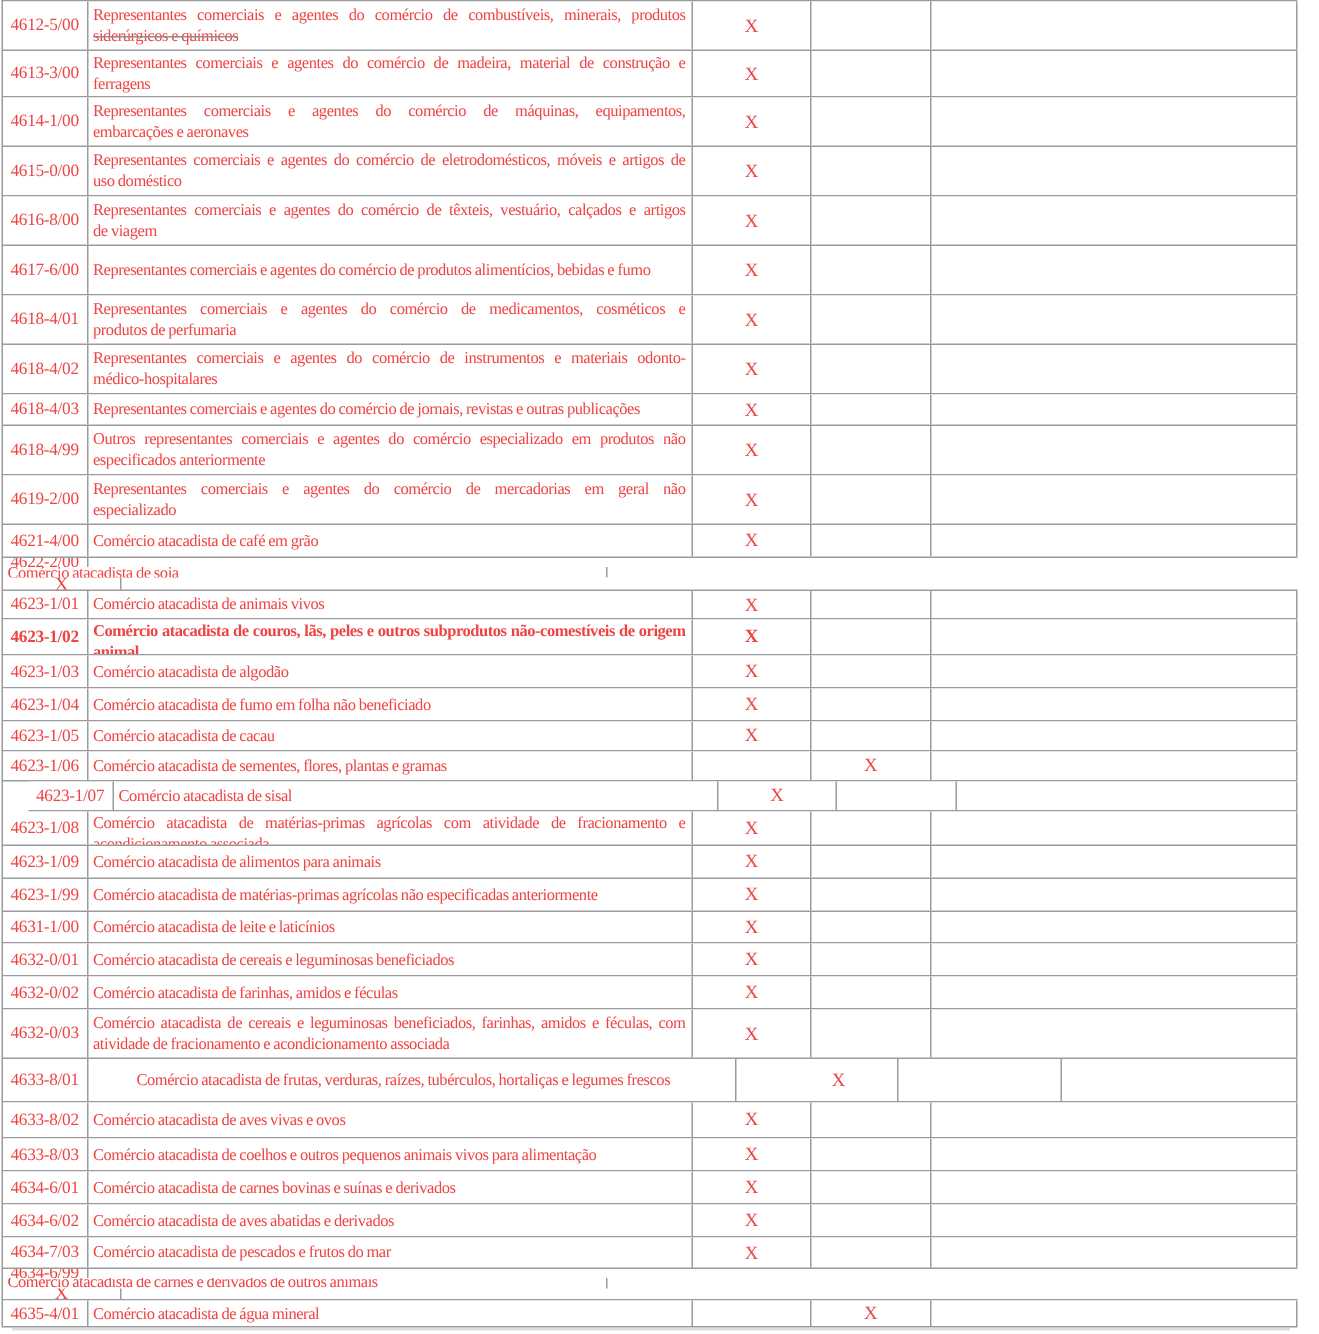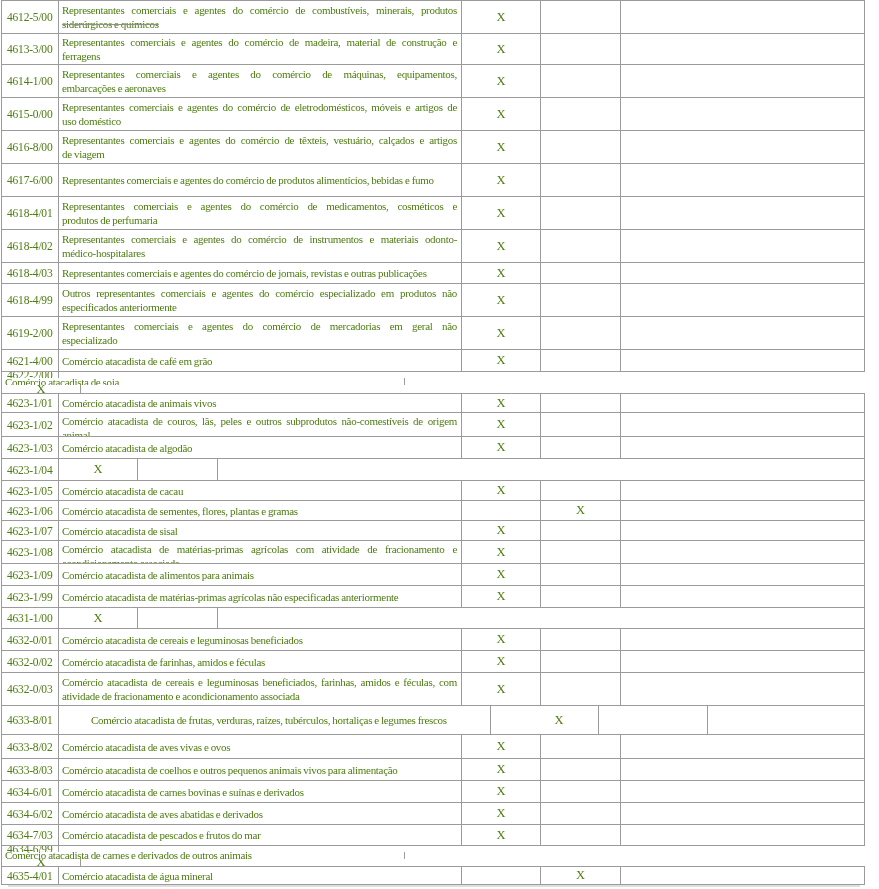--- a/index.html
+++ b/index.html
@@ -3,21 +3,21 @@
 <meta charset="utf-8">
 <style>
   html, body { margin: 0; padding: 0; background: #ffffff; }
   .page {
     position: relative;
     width: 879px;
     height: 889px;
     overflow: hidden;
     background: #ffffff;
     font-family: "Liberation Serif", "DejaVu Serif", serif;
-    color: #4d7c0f;
+    color: #ef4444;
   }
   .table {
     position: absolute;
     left: 1px;
     top: 0;
     width: 863px;
     border-left: 1px solid #9b9b9b;
     border-top: 1px solid #9b9b9b;
   }
   .row {
@@ -228,21 +228,21 @@
   <div class="row" style="height: 19px;">
     <div class="cell code">4623-1/01</div>
     <div class="cell desc">
           <div class="dline">Comércio atacadista de animais vivos</div>
         </div>
     <div class="cell mark mark-a">X</div>
     <div class="cell mark mark-b"></div>
     <div class="cell notes"></div>
   </div>
 
-  <div class="row clip" style="height: 24px;">
+  <div class="row clip" style="height: 24px; font-weight: bold;">
     <div class="cell code">4623-1/02</div>
     <div class="cell desc">
           <div class="dline just">Comércio atacadista de couros, lãs, peles e outros subprodutos não-comestíveis de origem</div>
           <div class="dline">animal</div>
         </div>
     <div class="cell mark mark-a">X</div>
     <div class="cell mark mark-b"></div>
     <div class="cell notes"></div>
   </div>
 
@@ -251,20 +251,23 @@
     <div class="cell desc">
           <div class="dline">Comércio atacadista de algodão</div>
         </div>
     <div class="cell mark mark-a">X</div>
     <div class="cell mark mark-b"></div>
     <div class="cell notes"></div>
   </div>
 
   <div class="row" style="height: 22px;">
     <div class="cell code">4623-1/04</div>
+    <div class="cell desc">
+          <div class="dline">Comércio atacadista de fumo em folha não beneficiado</div>
+        </div>
     <div class="cell mark mark-a">X</div>
     <div class="cell mark mark-b"></div>
     <div class="cell notes"></div>
   </div>
 
   <div class="row" style="height: 20px;">
     <div class="cell code">4623-1/05</div>
     <div class="cell desc">
           <div class="dline">Comércio atacadista de cacau</div>
         </div>
@@ -276,21 +279,21 @@
   <div class="row" style="height: 20px;">
     <div class="cell code">4623-1/06</div>
     <div class="cell desc">
           <div class="dline">Comércio atacadista de sementes, flores, plantas e gramas</div>
         </div>
     <div class="cell mark mark-a"></div>
     <div class="cell mark mark-b">X</div>
     <div class="cell notes"></div>
   </div>
 
-  <div class="row" style="height: 20px;">
+  <div class="row" style="height: 20px; margin-left: 17px;">
     <div class="cell code">4623-1/07</div>
     <div class="cell desc">
           <div class="dline">Comércio atacadista de sisal</div>
         </div>
     <div class="cell mark mark-a">X</div>
     <div class="cell mark mark-b"></div>
     <div class="cell notes"></div>
   </div>
 
   <div class="row clip" style="height: 23px;">
@@ -319,20 +322,23 @@
     <div class="cell desc">
           <div class="dline">Comércio atacadista de matérias-primas agrícolas não especificadas anteriormente</div>
         </div>
     <div class="cell mark mark-a">X</div>
     <div class="cell mark mark-b"></div>
     <div class="cell notes"></div>
   </div>
 
   <div class="row" style="height: 21px;">
     <div class="cell code">4631-1/00</div>
+    <div class="cell desc">
+          <div class="dline">Comércio atacadista de leite e laticínios</div>
+        </div>
     <div class="cell mark mark-a">X</div>
     <div class="cell mark mark-b"></div>
     <div class="cell notes"></div>
   </div>
 
   <div class="row" style="height: 22px;">
     <div class="cell code">4632-0/01</div>
     <div class="cell desc">
           <div class="dline">Comércio atacadista de cereais e leguminosas beneficiados</div>
         </div>

